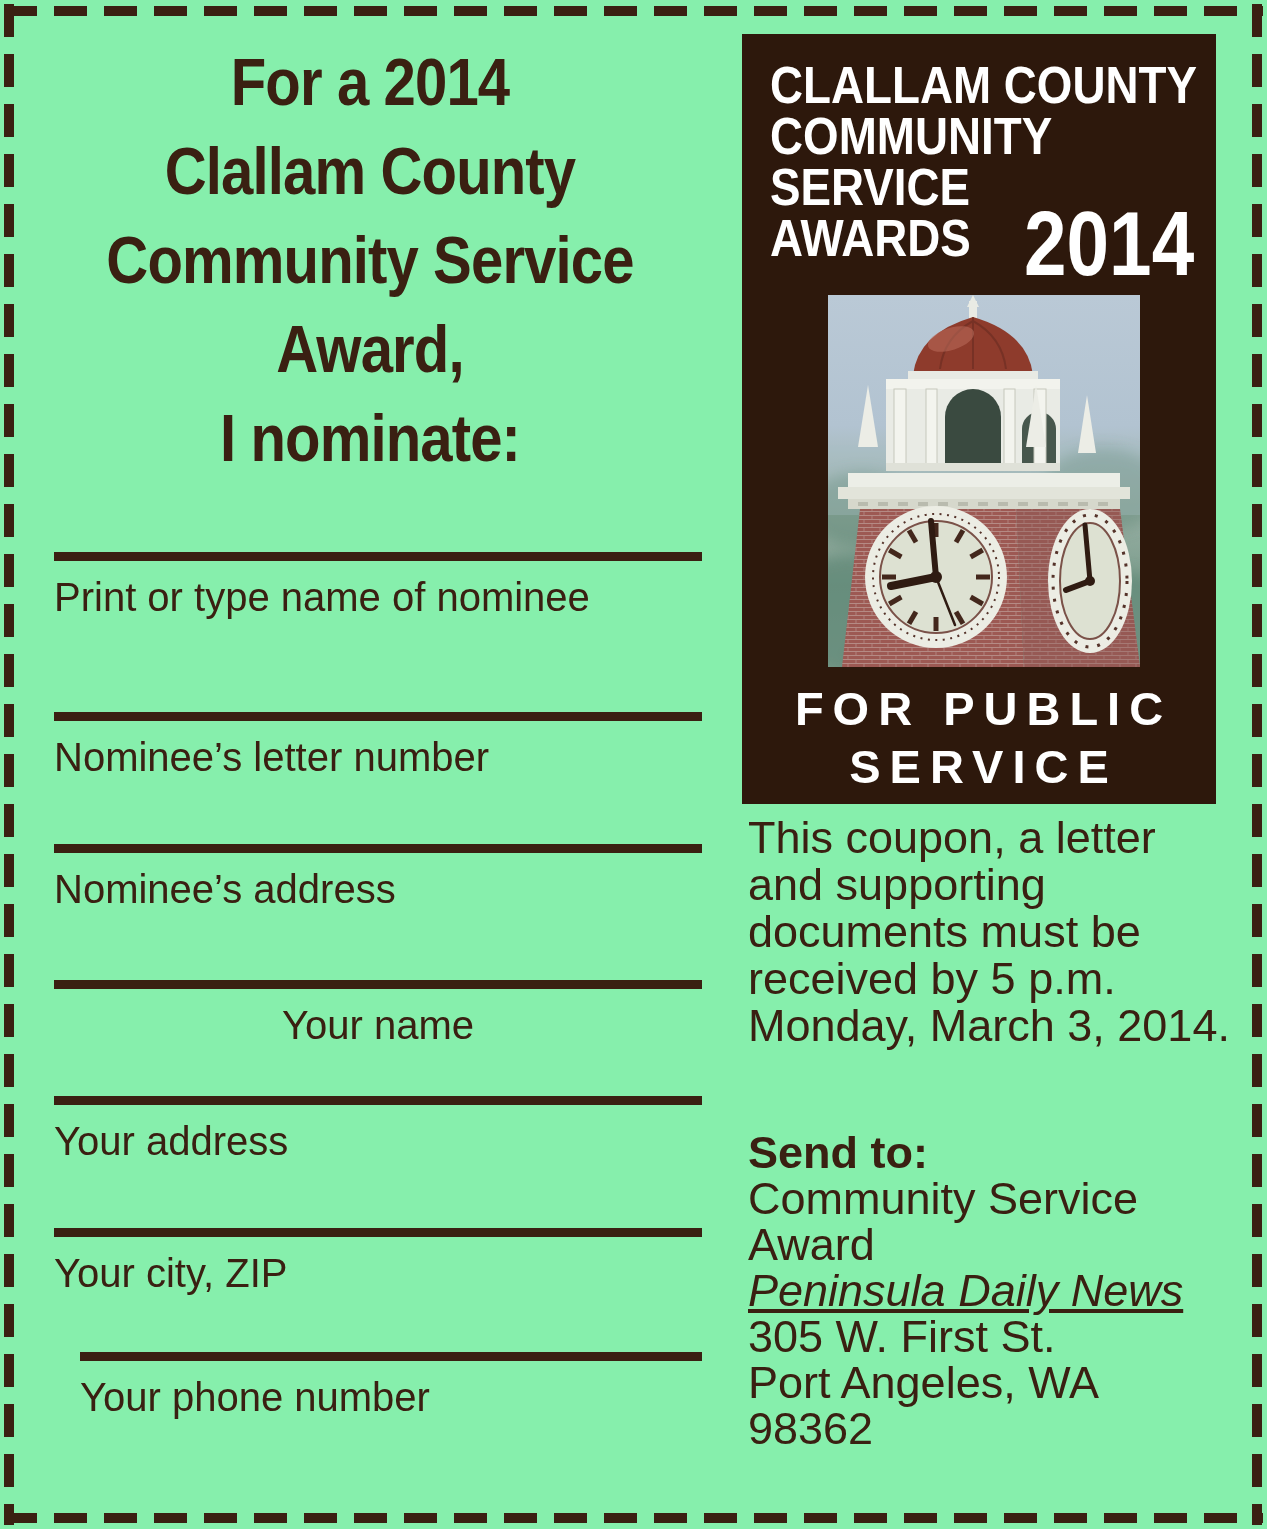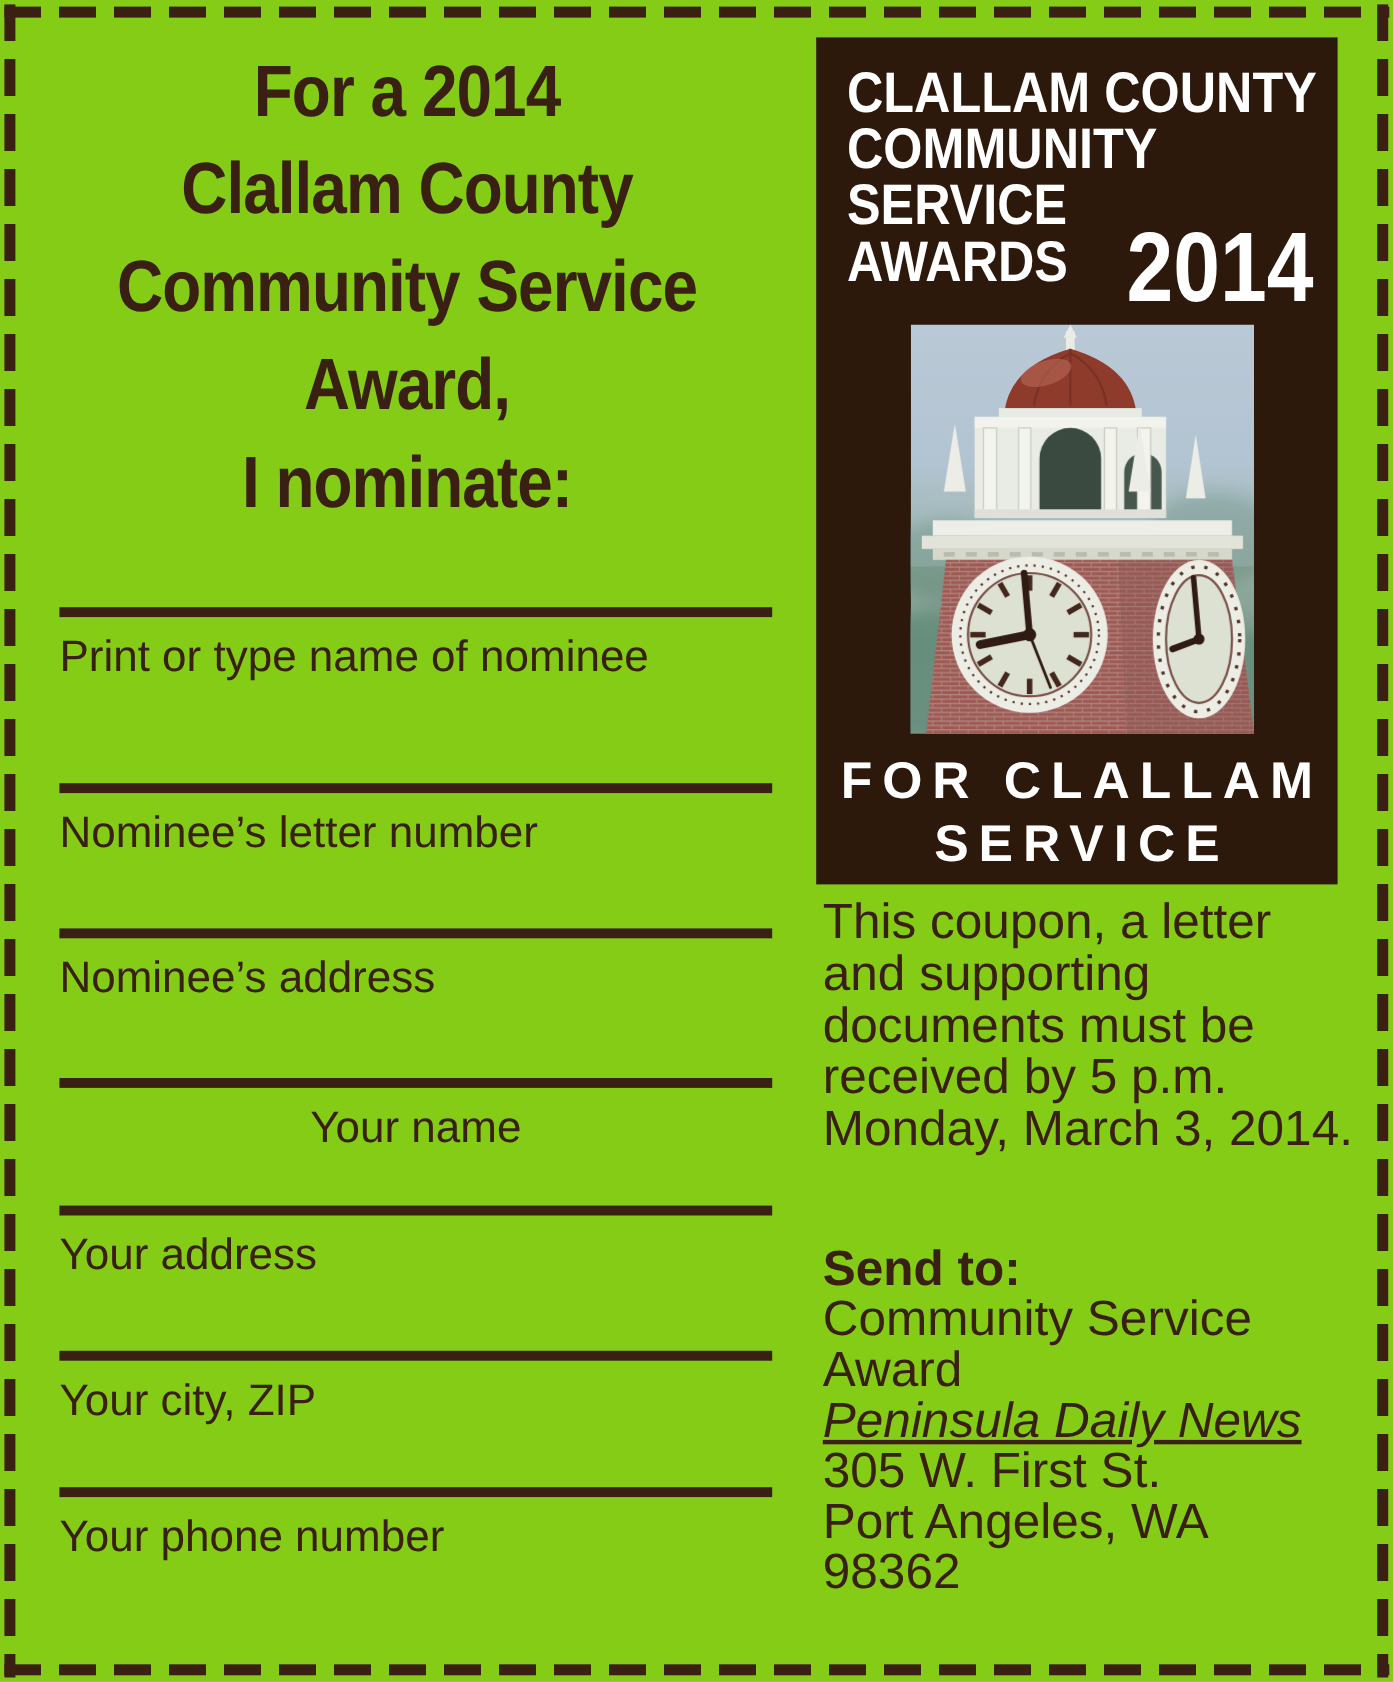--- a/index.html
+++ b/index.html
@@ -1,17 +1,17 @@
 <!DOCTYPE html>
 <html style="--ink: #3a2012; --box_bg: #2d180c; --sky: #b2c3d1; --forest: #5d8674; --brick: #9d5953; --dome: #8e3b2c; --clock_face: #dde1d2;"><head>
 <meta charset="utf-8">
 <style>
   html,body{margin:0;padding:0;background:#ffffff;}
   .page{
-    position:relative;width:1267px;height:1529px;background:#84cc16;
+    position:relative;width:1267px;height:1529px;background:#86efac;
     font-family:"Liberation Sans",sans-serif;color:var(--ink);overflow:hidden;
   }
   
   .dash-h{position:absolute;height:10px;left:4px;right:4px;
     background:repeating-linear-gradient(90deg,var(--ink) 0 33px,transparent 33px 50px);}
   .dash-v{position:absolute;width:10px;top:4px;bottom:4px;
     background:repeating-linear-gradient(180deg,var(--ink) 0 33px,transparent 33px 50px);}
   .dash-top{top:6px;}
   .dash-bottom{bottom:6px;}
   .dash-left{left:4px;}
@@ -26,21 +26,21 @@
 
   
   .fields{position:absolute;left:54px;top:552px;width:648px;}
   .field{position:absolute;left:0;right:0;}
   .field:nth-child(1){top:0;}
   .field:nth-child(2){top:160px;}
   .field:nth-child(3){top:292px;}
   .field:nth-child(4){top:428px;text-align:center;}
   .field:nth-child(5){top:544px;}
   .field:nth-child(6){top:676px;}
-  .field:nth-child(7){top:800px;}
+  .field:nth-child(7){top:800px;margin-left:26px;}
   .rule{height:9px;background:var(--ink);}
   .flabel{font-size:40px;line-height:46px;padding-top:13px;}
 
   
   .rightcol{position:absolute;left:742px;top:34px;width:510px;}
   .awardbox{position:relative;width:474px;height:770px;background:var(--box_bg);color:#fff;}
   .box-title{
     position:absolute;left:28px;top:26px;font-weight:bold;font-size:52px;line-height:51px;
     transform:scaleX(.88);transform-origin:0 0;white-space:nowrap;
   }
@@ -210,21 +210,21 @@
         <ellipse cx="262" cy="286" rx="37" ry="66" fill="none" stroke="#55332a" stroke-width="3" stroke-dasharray="3 9"></ellipse>
         <ellipse cx="262" cy="286" rx="30" ry="58" fill="var(--clock_face)" stroke="#7a5148" stroke-width="2"></ellipse>
         <g stroke="#2f1b12" stroke-linecap="round">
           <line x1="262" y1="286" x2="257" y2="230" stroke-width="5"></line>
           <line x1="262" y1="286" x2="238" y2="295" stroke-width="6"></line>
         </g>
         <circle cx="262" cy="286" r="5" fill="#2f1b12"></circle>
       </svg>
 
       <div class="tagline">
-        <div>FOR CLALLAM</div>
+        <div>FOR PUBLIC</div>
         <div>SERVICE</div>
       </div>
     </div>
 
     <div class="para para-nominations">
       <div>This coupon, a letter</div>
       <div>and supporting</div>
       <div>documents must be</div>
       <div>received by 5 p.m.</div>
       <div>Monday, March 3, 2014.</div>

